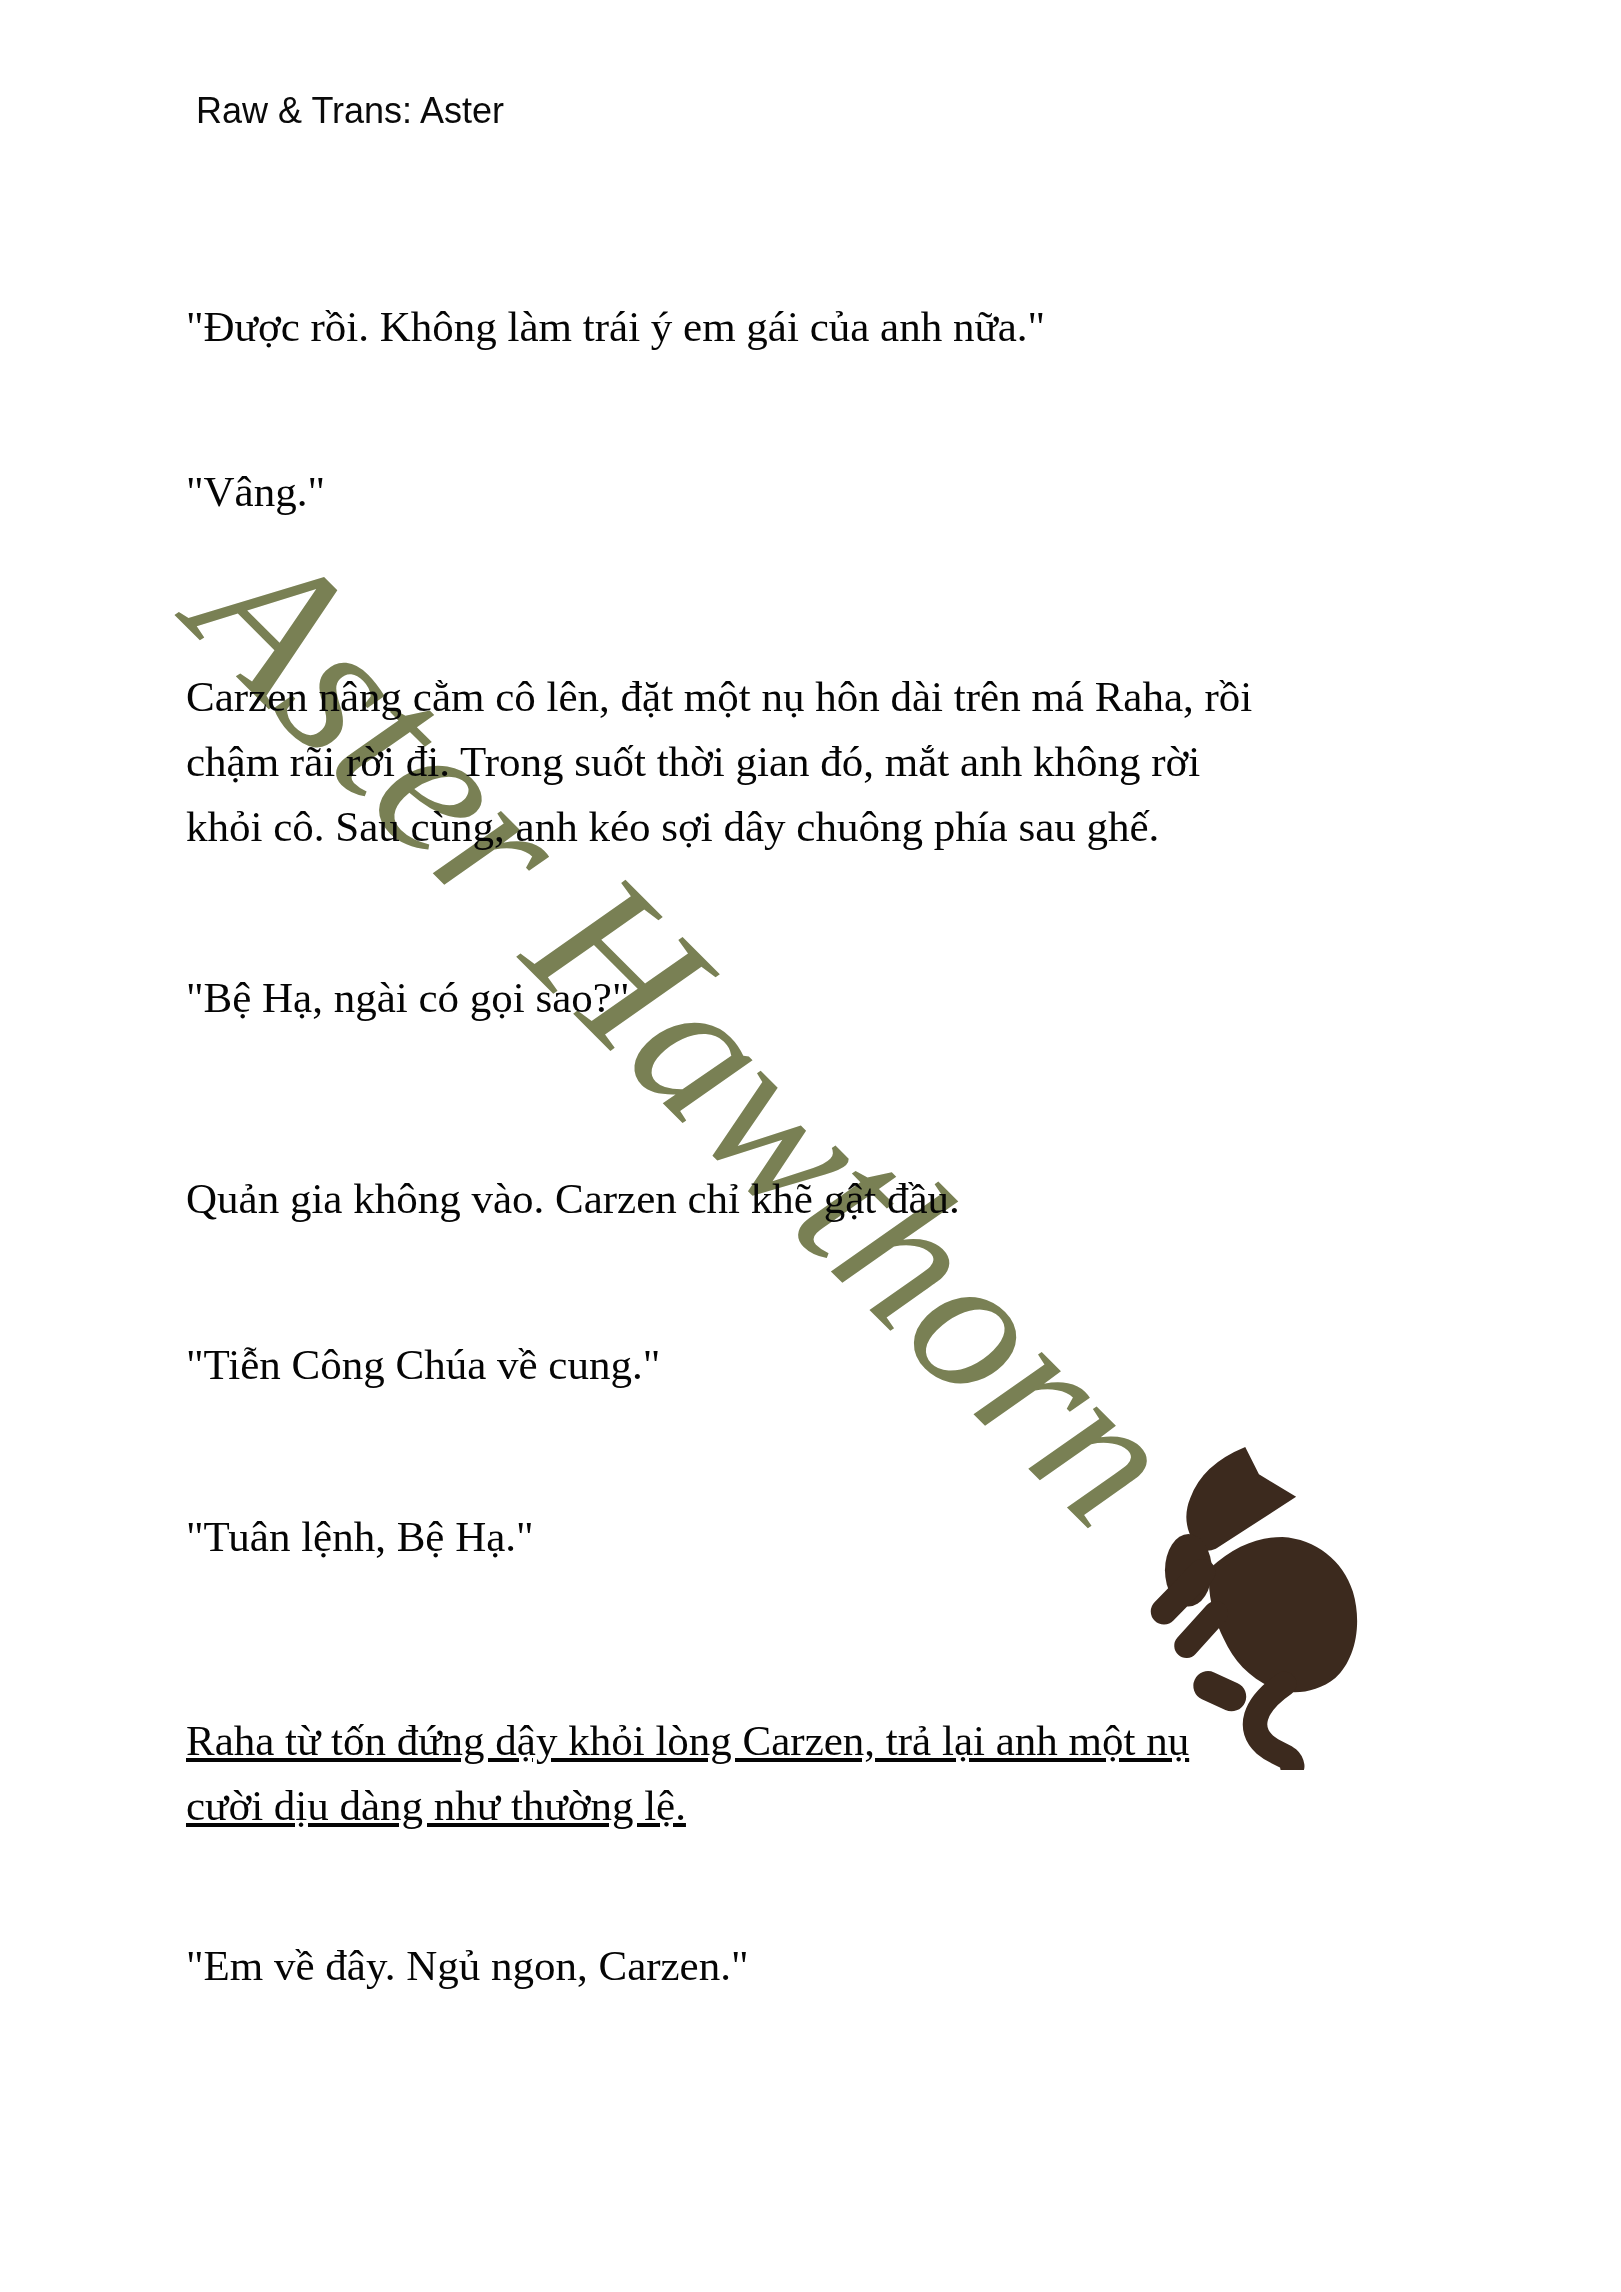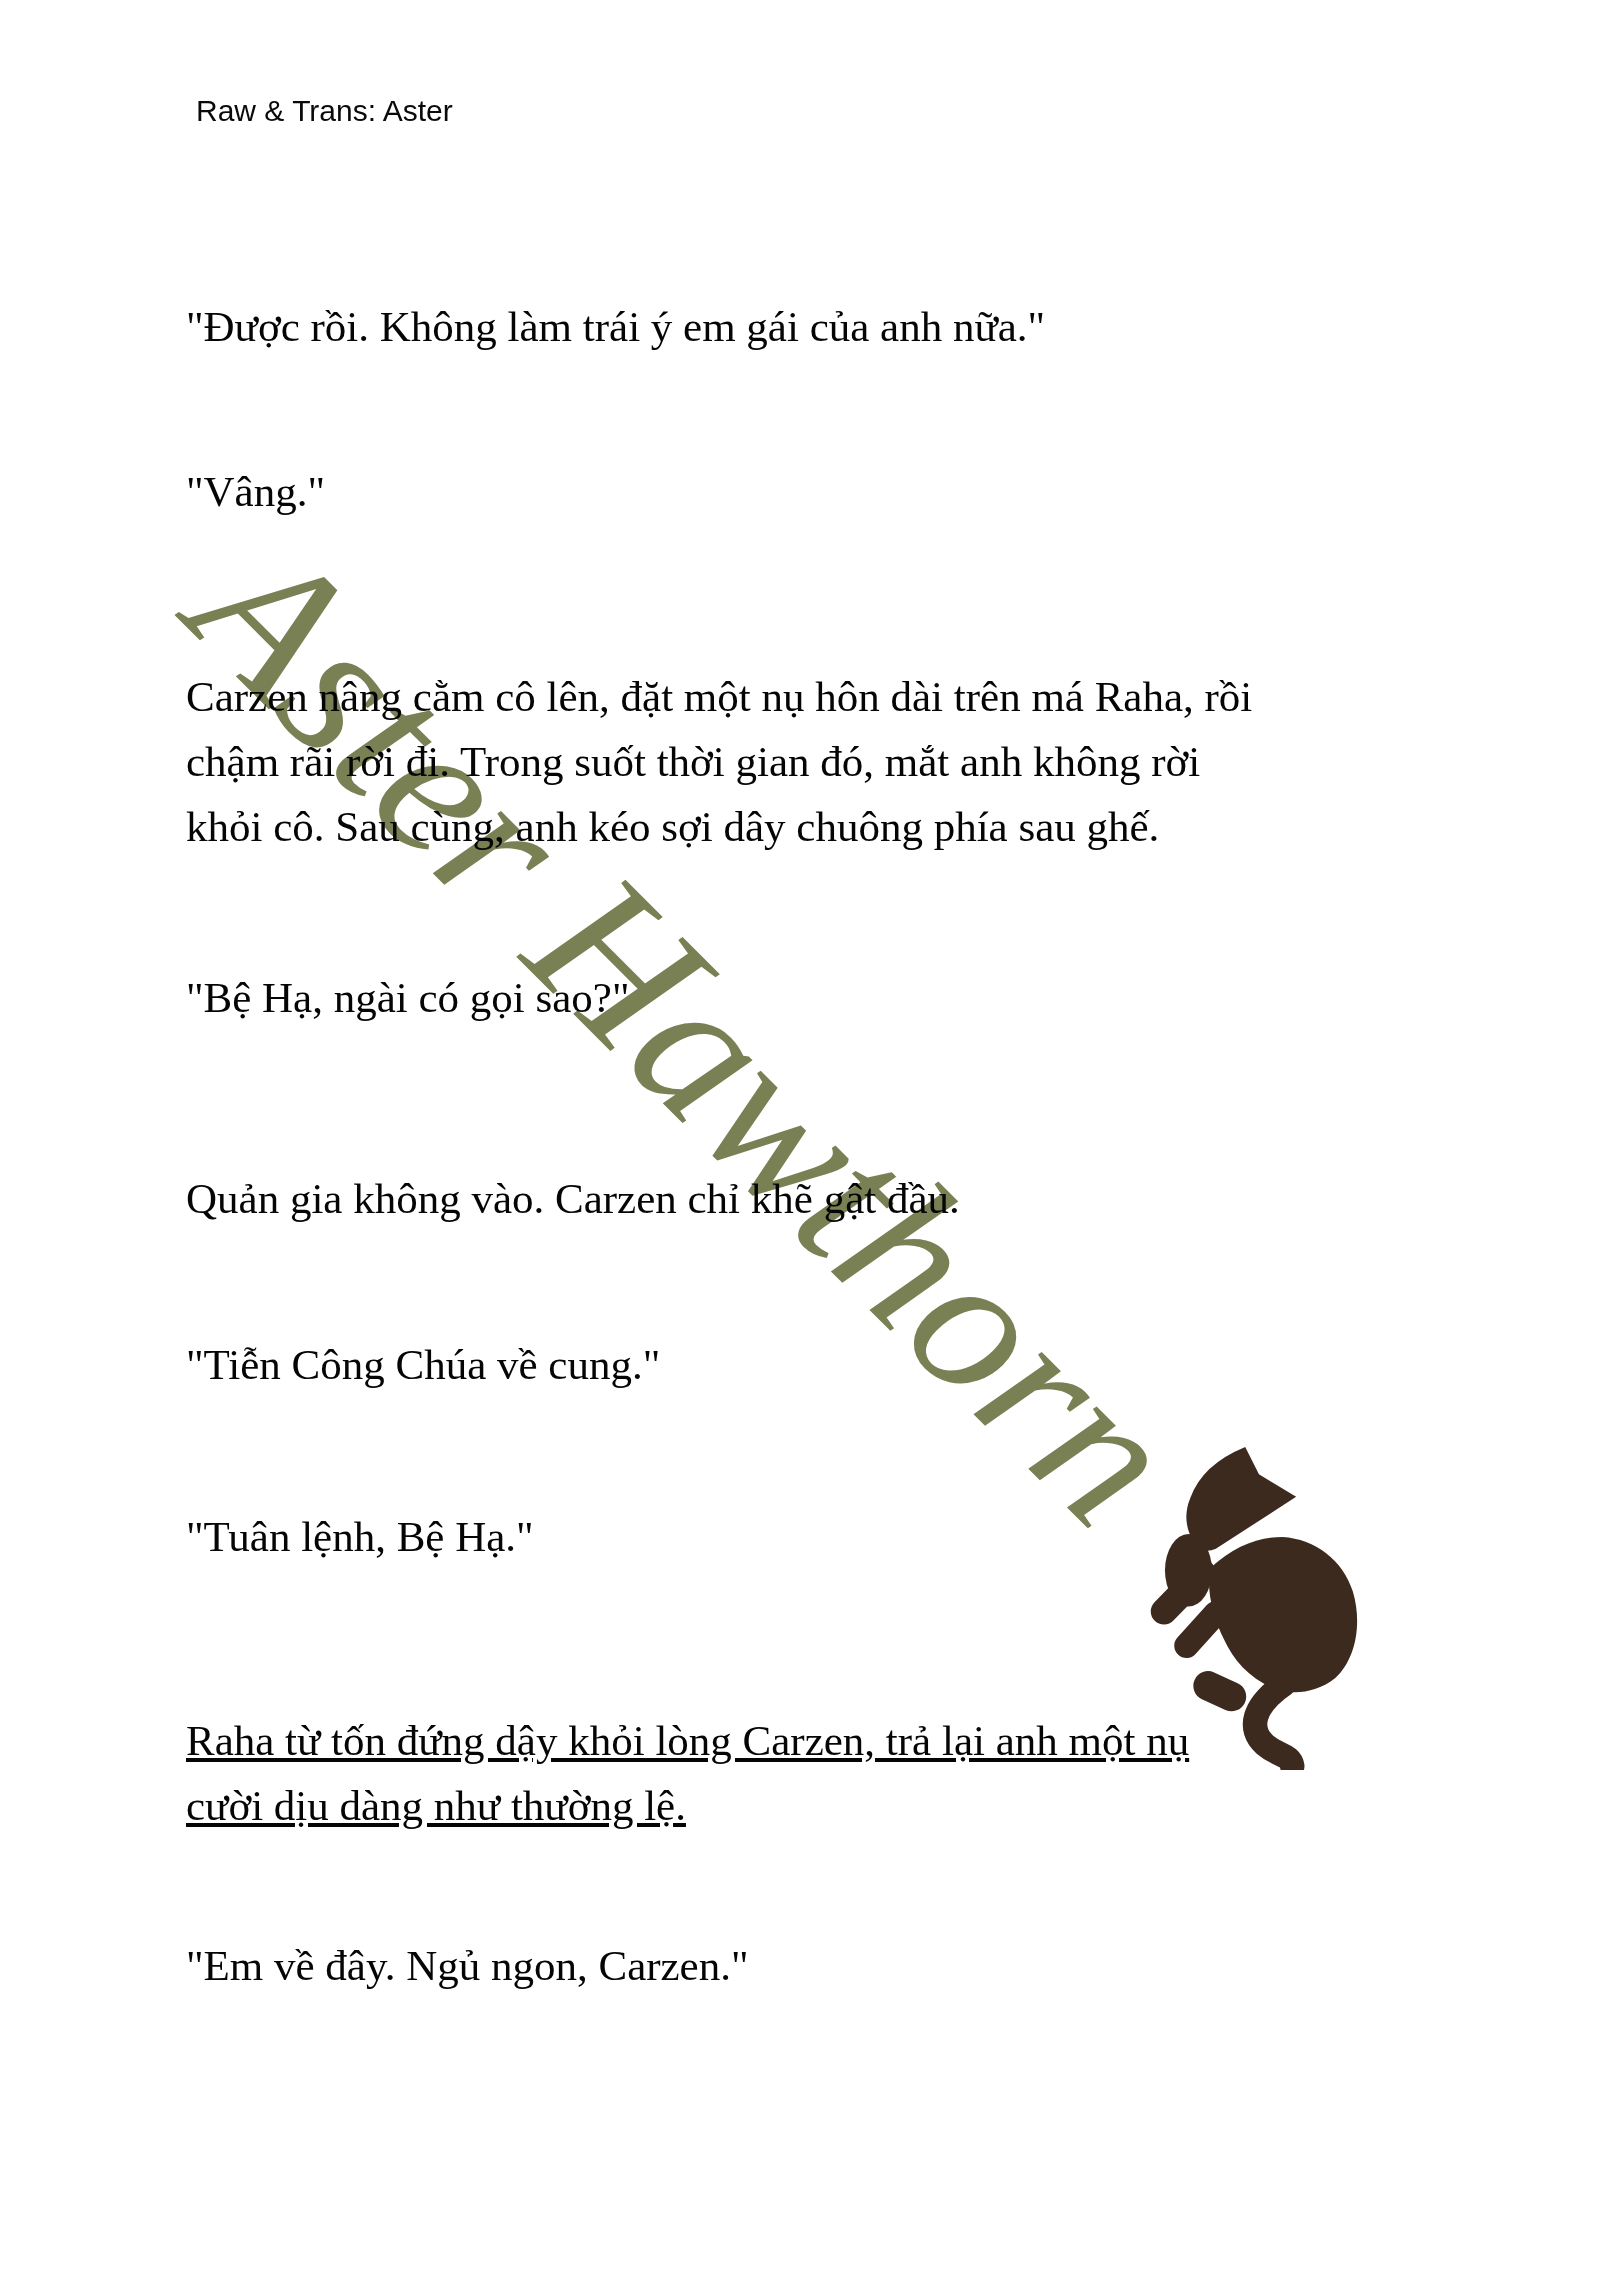--- a/index.html
+++ b/index.html
@@ -13,21 +13,21 @@
     height: 2293px;
     background: #ffffff;
     overflow: hidden;
     font-family: "Liberation Serif", serif;
   }
   .credit {
     position: absolute;
     left: 196px;
     top: 94px;
     font-family: "Liberation Sans", sans-serif;
-    font-size: 30px;
+    font-size: 36px;
     line-height: 33px;
     color: #0a0a0a;
     z-index: 3;
     white-space: nowrap;
   }
   .watermark {
     position: absolute;
     left: 301px;
     top: 504px;
     transform: rotate(45deg);

